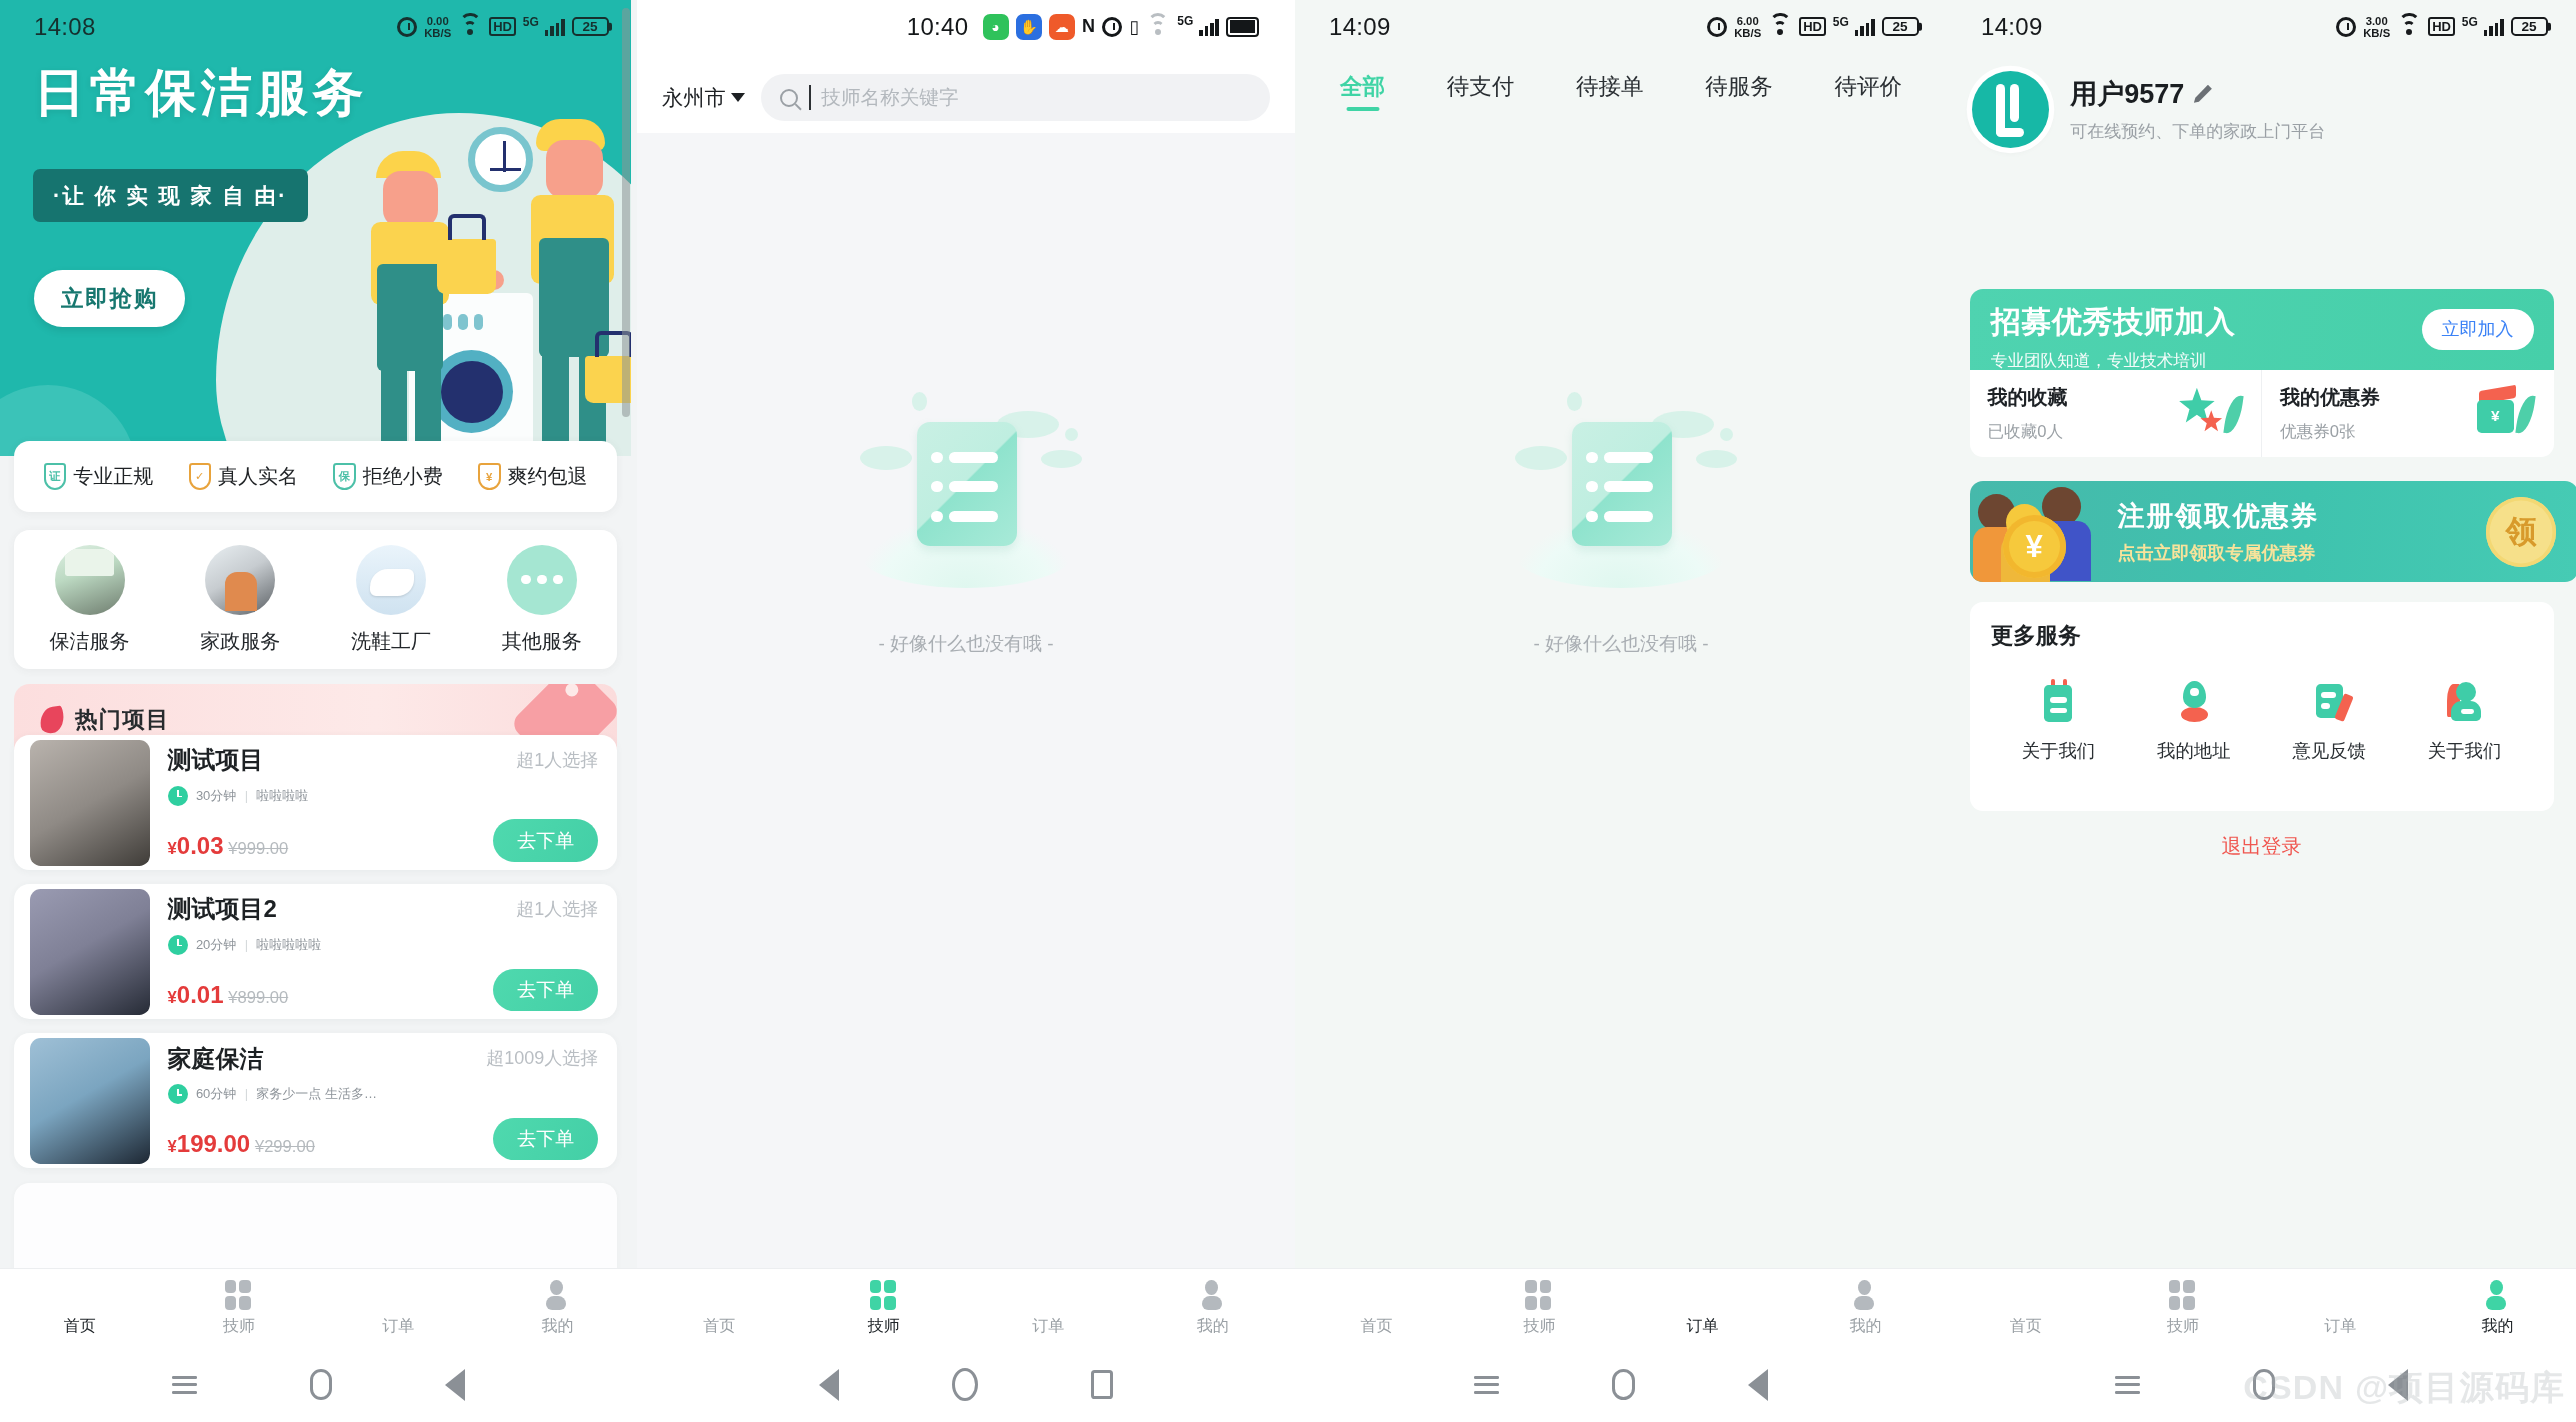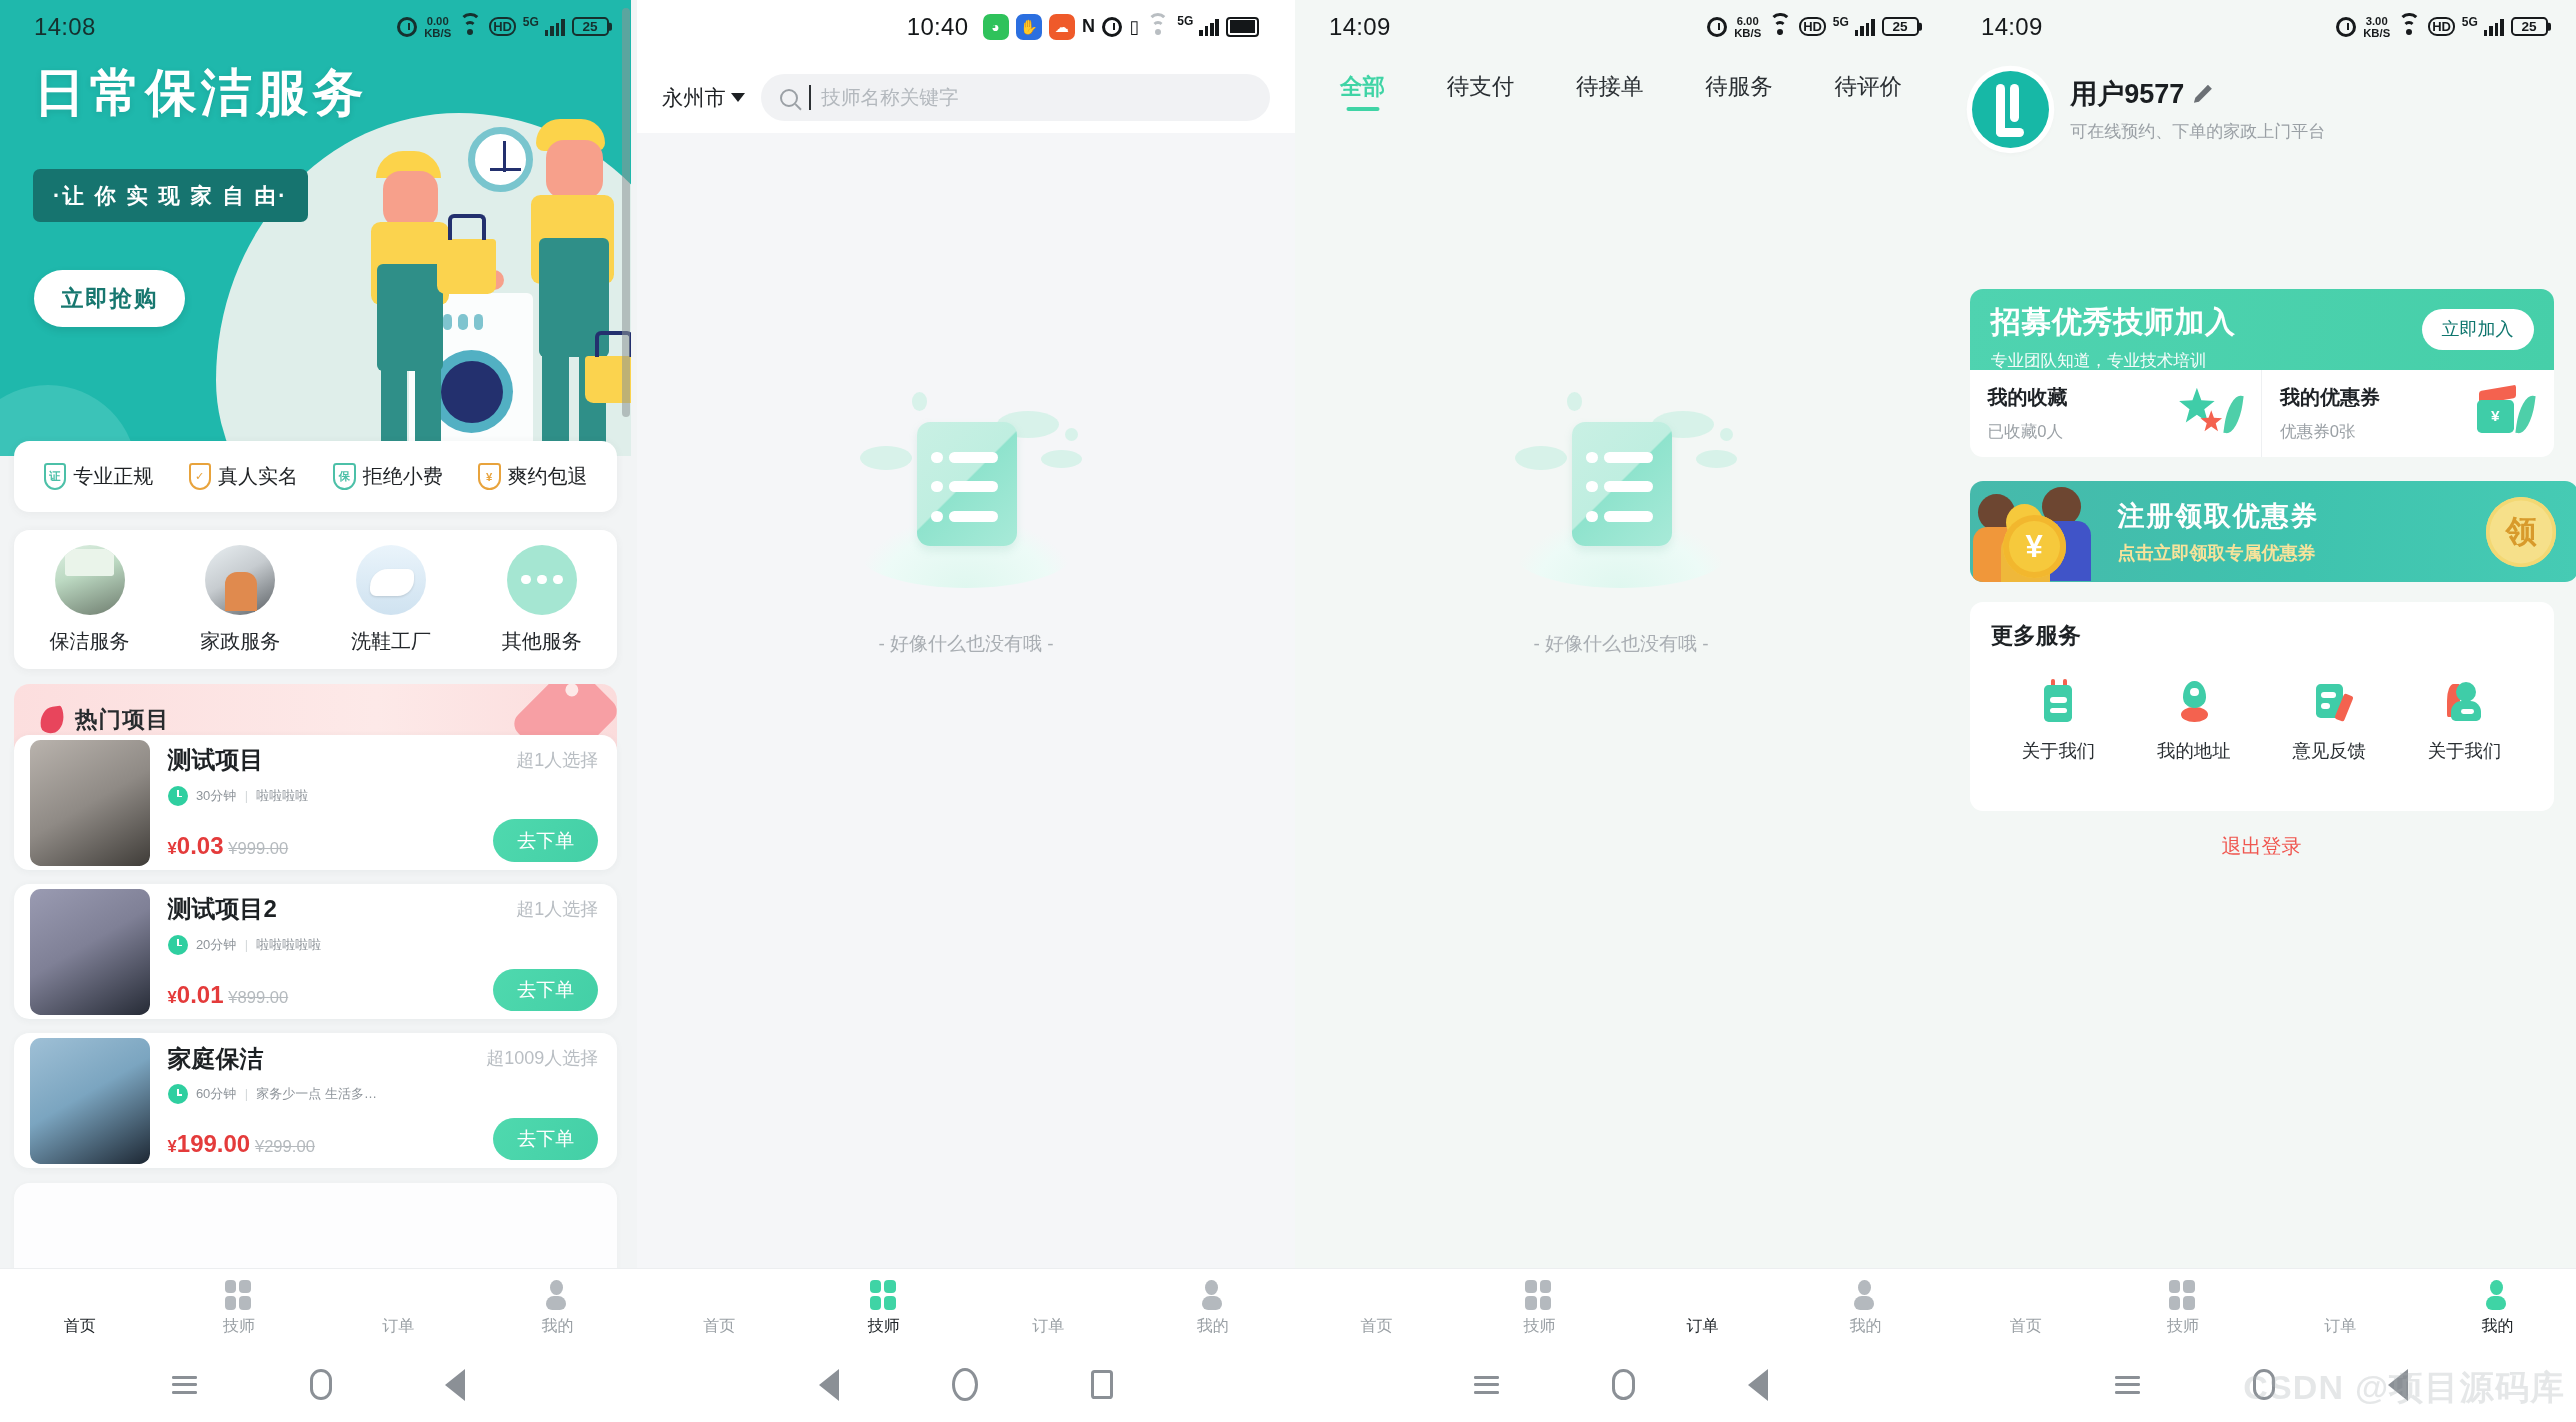--- a/index.html
+++ b/index.html
@@ -37,21 +37,21 @@
   .wifi-ico i { position: absolute; left: 50%; bottom: 1.2px; transform: translateX(-50%);
                 border: 3px solid currentColor; border-bottom-color: transparent;
                 border-left-color: transparent; border-right-color: transparent;
                 border-radius: 50%; }
   .wifi-ico i:nth-child(1){ width:21.3px;height:21.3px; }
   .wifi-ico i:nth-child(2){ width:13px;height:13px; }
   .wifi-ico i:nth-child(3){ width:5.3px;height:5.3px; border-bottom-color:currentColor;
                             border-left-color:currentColor;border-right-color:currentColor;
                             background: currentColor; bottom: 0.6px;}
   .hd-ico { font-size: 13px; font-weight: 800; border: 2.4px solid currentColor;
-            border-radius: 9px; padding: 0.6px 1.8px; line-height: 13px; }
+            border-radius: 3px; padding: 0.6px 1.8px; line-height: 13px; }
   .sig-ico { display: flex; align-items: flex-end; gap: 1.8px; height: 18px; position:relative;}
   .sig-ico b { width: 3.6px; background: currentColor; display:block;}
   .sig-ico b:nth-child(1){height:6px}.sig-ico b:nth-child(2){height:9.5px}
   .sig-ico b:nth-child(3){height:13px}.sig-ico b:nth-child(4){height:16.6px}
   .fiveg { font-size: 12px; font-weight: 700; margin-right: -1.2px; align-self:flex-start;}
   .batt { border: 2.4px solid currentColor; border-radius: 4.7px; padding: 0 4.7px;
           font-size: 13.6px; font-weight: 600; min-width: 37px; text-align:center;
           position: relative; }
   .batt::after { content:""; position:absolute; right:-5.3px; top:50%; transform:translateY(-50%);
                  width:3px;height:8.3px;background:currentColor;border-radius:0 1.8px 1.8px 0;}
@@ -309,21 +309,21 @@
   .udesc { font-size: 17px; color:#9aa0a5; margin-top: 8.3px;}
 
   .recruit {
     position:absolute; left: 22.5px; top: 289px; width: 584px; height: 82px;
     background: linear-gradient(100deg,#4fd3b0 0%,#46cfa9 100%);
     border-radius: 13px 13px 0 0; padding: 13px 21.3px; color:#fff;
   }
   .recruit .t { font-size: 30px; font-weight:700; letter-spacing:0.6px;}
   .recruit .s { font-size: 16.6px; margin-top: 7.1px; opacity:.95;}
   .recruit .join {
-    position:absolute; right: 20px; top: 20px; background:#fff; color:#0f766e;
+    position:absolute; right: 20px; top: 20px; background:#fff; color:#3b82f6;
     font-size: 18px; padding: 8.3px 20px; border-radius: 24px; font-weight:500;
   }
   .fav-row {
     position:absolute; left: 22.5px; top: 370px; width: 584px; height: 87px;
     background:#fff; border-radius: 0 0 13px 13px; display:flex;
   }
   .fav-cell { flex:1; padding: 14.2px 18px; position:relative; }
   .fav-cell + .fav-cell { border-left: 1.2px solid #eef0f2; }
   .fav-cell .ft { font-size: 20px; font-weight:700; color:#1e2226;}
   .fav-cell .fs { font-size: 16.6px; color:#9aa0a5; margin-top: 9.5px;}

